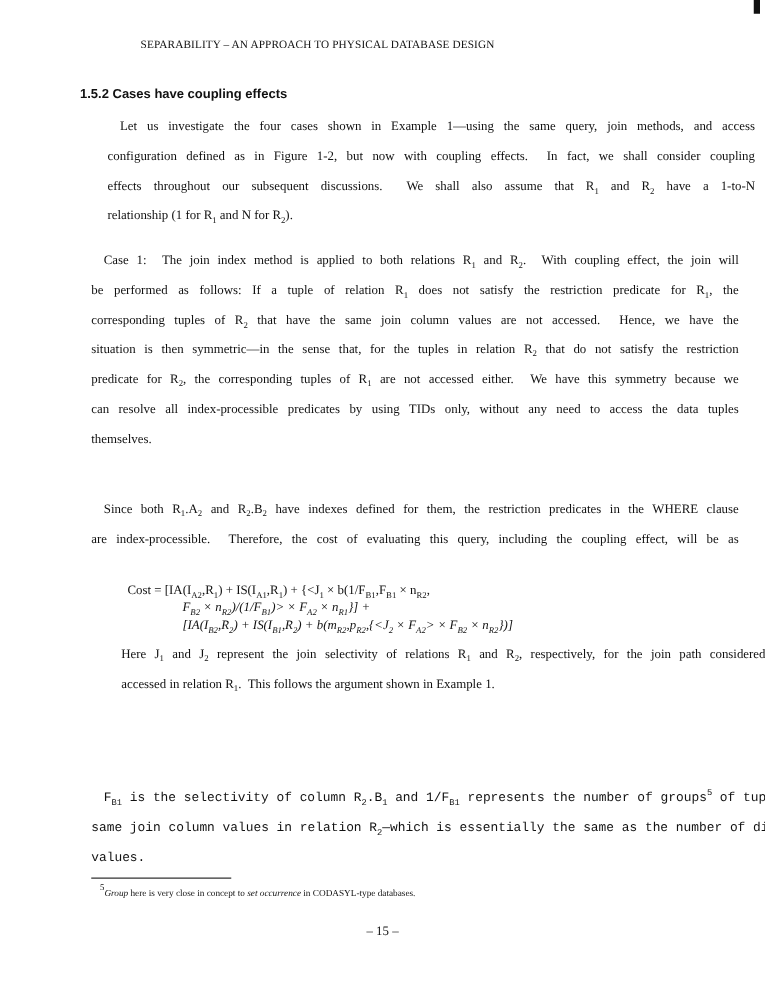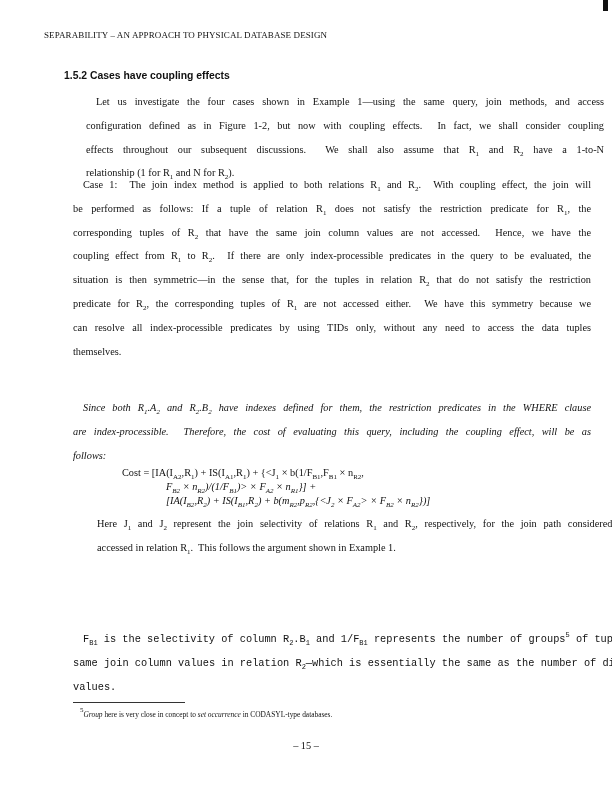--- a/index.html
+++ b/index.html
@@ -1,20 +1,20 @@
 <!DOCTYPE html>
 <html><head>
 <meta charset="utf-8">
 <style>
   html, body { margin:0; padding:0; background:#ffffff; }
   body { width:612px; height:791px; position:relative; overflow:hidden;
          font-family:"Liberation Serif", "DejaVu Serif", serif; color:#111; }
   .mark { position:absolute; left:603px; top:0; width:5px; height:11px; background:#111; }
-  .running-head { position:absolute; top:30px; left:0; width:508px; text-align:left;
-         font-size:9px; letter-spacing:0.1px;margin-left:44px; }
+  .running-head { position:absolute; top:30px; left:0; width:508px; text-align:center;
+         font-size:9px; letter-spacing:0.1px; }
   .heading { position:absolute; left:64px; top:70px; font-family:"Liberation Sans", "DejaVu Sans", sans-serif;
          font-weight:bold; font-size:10.4px; }
   .para { position:absolute; left:73px; width:518px; font-size:10.3px; line-height:23.8px;
           text-align:justify; }
   .para .ind { display:inline-block; width:10px; }
   .line { display:block; white-space:nowrap; text-align:justify; text-align-last:justify; }
   .line.last { text-align-last:left; }
   sub { font-size:7px; vertical-align:-3px; line-height:0; }
   sup { font-size:7px; vertical-align:5px; line-height:0; }
   .formula { position:absolute; left:102px; font-size:10.3px; line-height:14px; white-space:nowrap; }
@@ -33,38 +33,36 @@
 
 <div class="heading">1.5.2 Cases have coupling effects</div>
 
 <div class="para" style="top:90px;margin-left:13px;">
   <span class="line"><span class="ind"></span>Let us investigate the four cases shown in Example 1—using the same query, join methods, and access</span>
   <span class="line">configuration defined as in Figure 1-2, but now with coupling effects.&nbsp; In fact, we shall consider coupling</span>
   <span class="line">effects throughout our subsequent discussions.&nbsp; We shall also assume that R<sub>1</sub> and R<sub>2</sub> have a 1-to-N</span>
   <span class="line last">relationship (1 for R<sub>1</sub> and N for R<sub>2</sub>).</span>
 </div>
 
-<div class="para" style="top:173px;">
+<div class="para" style="top:197px;">
   <span class="line"><span class="ind"></span>Case 1:&nbsp; The join index method is applied to both relations R<sub>1</sub> and R<sub>2</sub>.&nbsp; With coupling effect, the join will</span>
   <span class="line">be performed as follows: If a tuple of relation R<sub>1</sub> does not satisfy the restriction predicate for R<sub>1</sub>, the</span>
   <span class="line">corresponding tuples of R<sub>2</sub> that have the same join column values are not accessed.&nbsp; Hence, we have the</span>
-  <span class="line">coupling effect from R<sub>1</sub> to R<sub>2</sub>.&nbsp; If there are only index-processible predicates in the query to be evaluated, the</span>
   <span class="line">situation is then symmetric—in the sense that, for the tuples in relation R<sub>2</sub> that do not satisfy the restriction</span>
   <span class="line">predicate for R<sub>2</sub>, the corresponding tuples of R<sub>1</sub> are not accessed either.&nbsp; We have this symmetry because we</span>
   <span class="line">can resolve all index-processible predicates by using TIDs only, without any need to access the data tuples</span>
   <span class="line last">themselves.</span>
 </div>
 
-<div class="para" style="top:396px;font-style:italic;">
+<div class="para" style="top:396px;">
   <span class="line"><span class="ind"></span>Since both R<sub>1</sub>.A<sub>2</sub> and R<sub>2</sub>.B<sub>2</sub> have indexes defined for them, the restriction predicates in the WHERE clause</span>
   <span class="line">are index-processible.&nbsp; Therefore, the cost of evaluating this query, including the coupling effect, will be as</span>
-  <span class="line last">follows:</span>
 </div>
 
-<div class="formula" style="top:466px;margin-left:20px;">
+<div class="formula" style="top:466px;">
   <span class="row">Cost = [IA(I<sub>A2</sub>,R<sub>1</sub>) + IS(I<sub>A1</sub>,R<sub>1</sub>) + {&lt;J<sub>1</sub> × b(1/F<sub>B1</sub>,F<sub>B1</sub> × n<sub>R2</sub>,</span>
   <span class="row cont">F<sub>B2</sub> × n<sub>R2</sub>)/(1/F<sub>B1</sub>)&gt; × F<sub>A2</sub> × n<sub>R1</sub>}] +</span>
   <span class="row cont">[IA(I<sub>B2</sub>,R<sub>2</sub>) + IS(I<sub>B1</sub>,R<sub>2</sub>) + b(m<sub>R2</sub>,p<sub>R2</sub>,{&lt;J<sub>2</sub> × F<sub>A2</sub>&gt; × F<sub>B2</sub> × n<sub>R2</sub>})]</span>
 </div>
 
 <div class="para" style="top:512px;margin-left:24px;">
   <span class="line">Here J<sub>1</sub> and J<sub>2</sub> represent the join selectivity of relations R<sub>1</sub> and R<sub>2</sub>, respectively, for the join path considered.</span>
   <span class="line last">accessed in relation R<sub>1</sub>.&nbsp; This follows the argument shown in Example 1.</span>
 </div>
 

